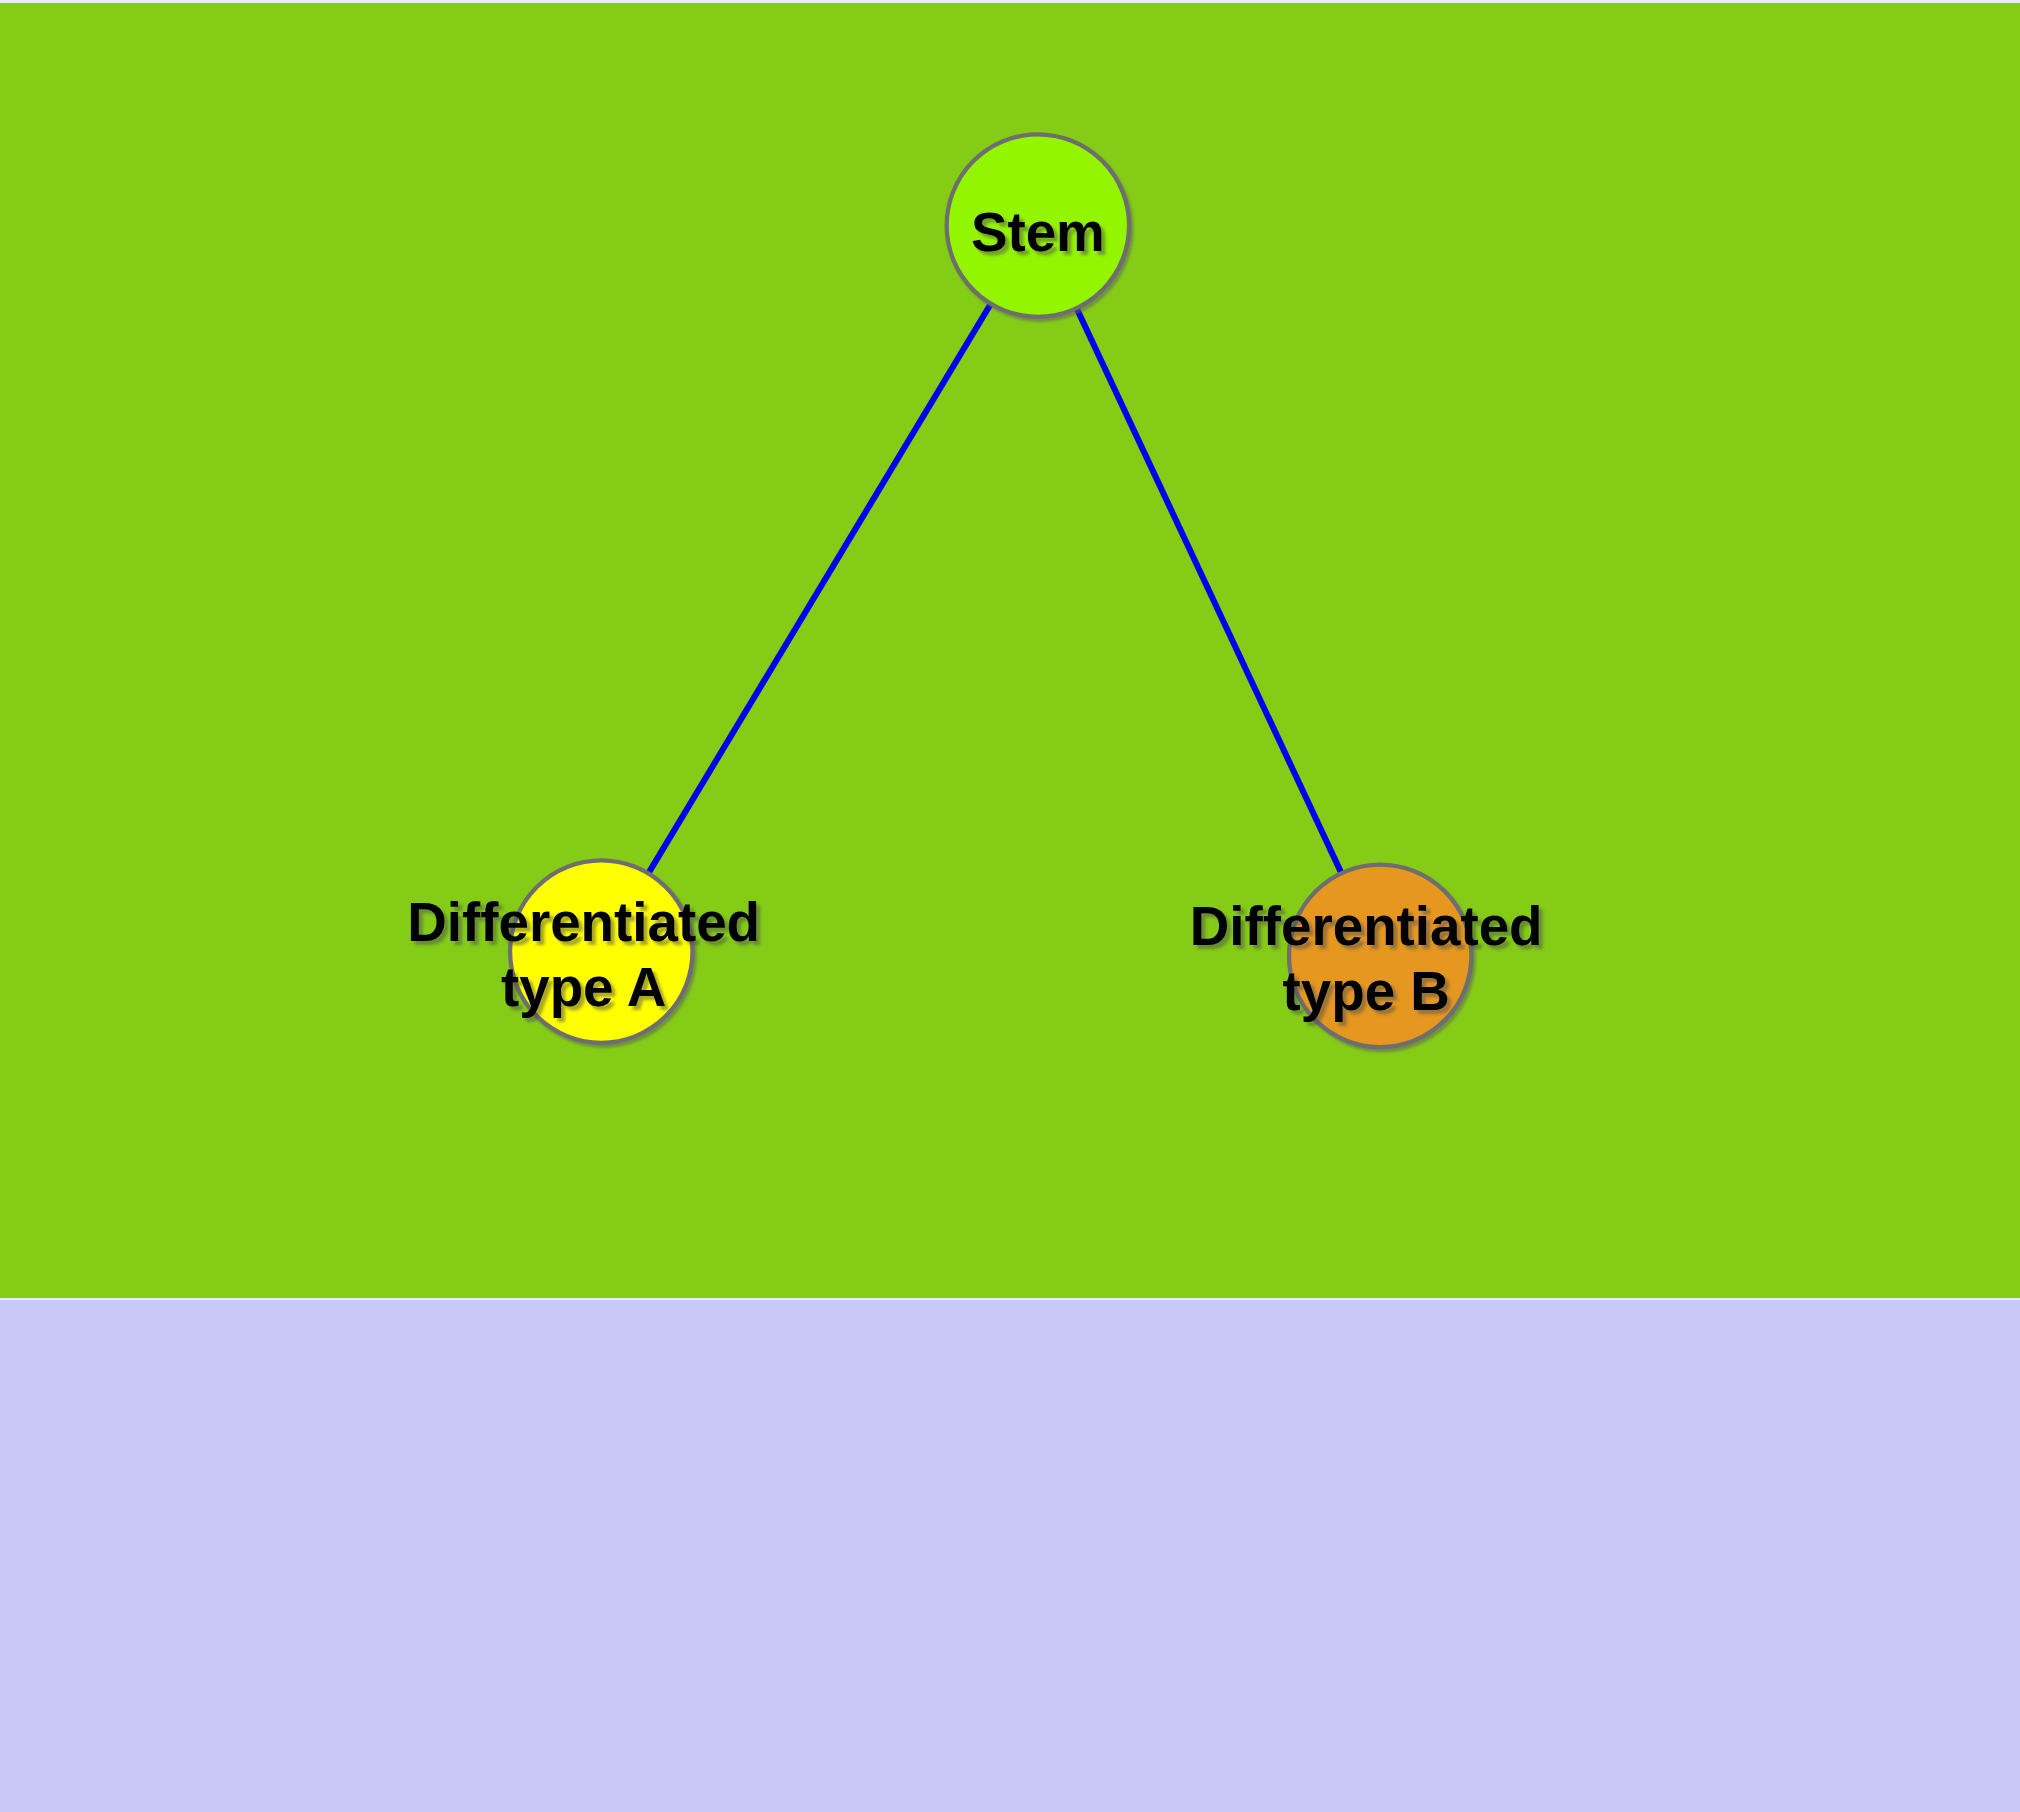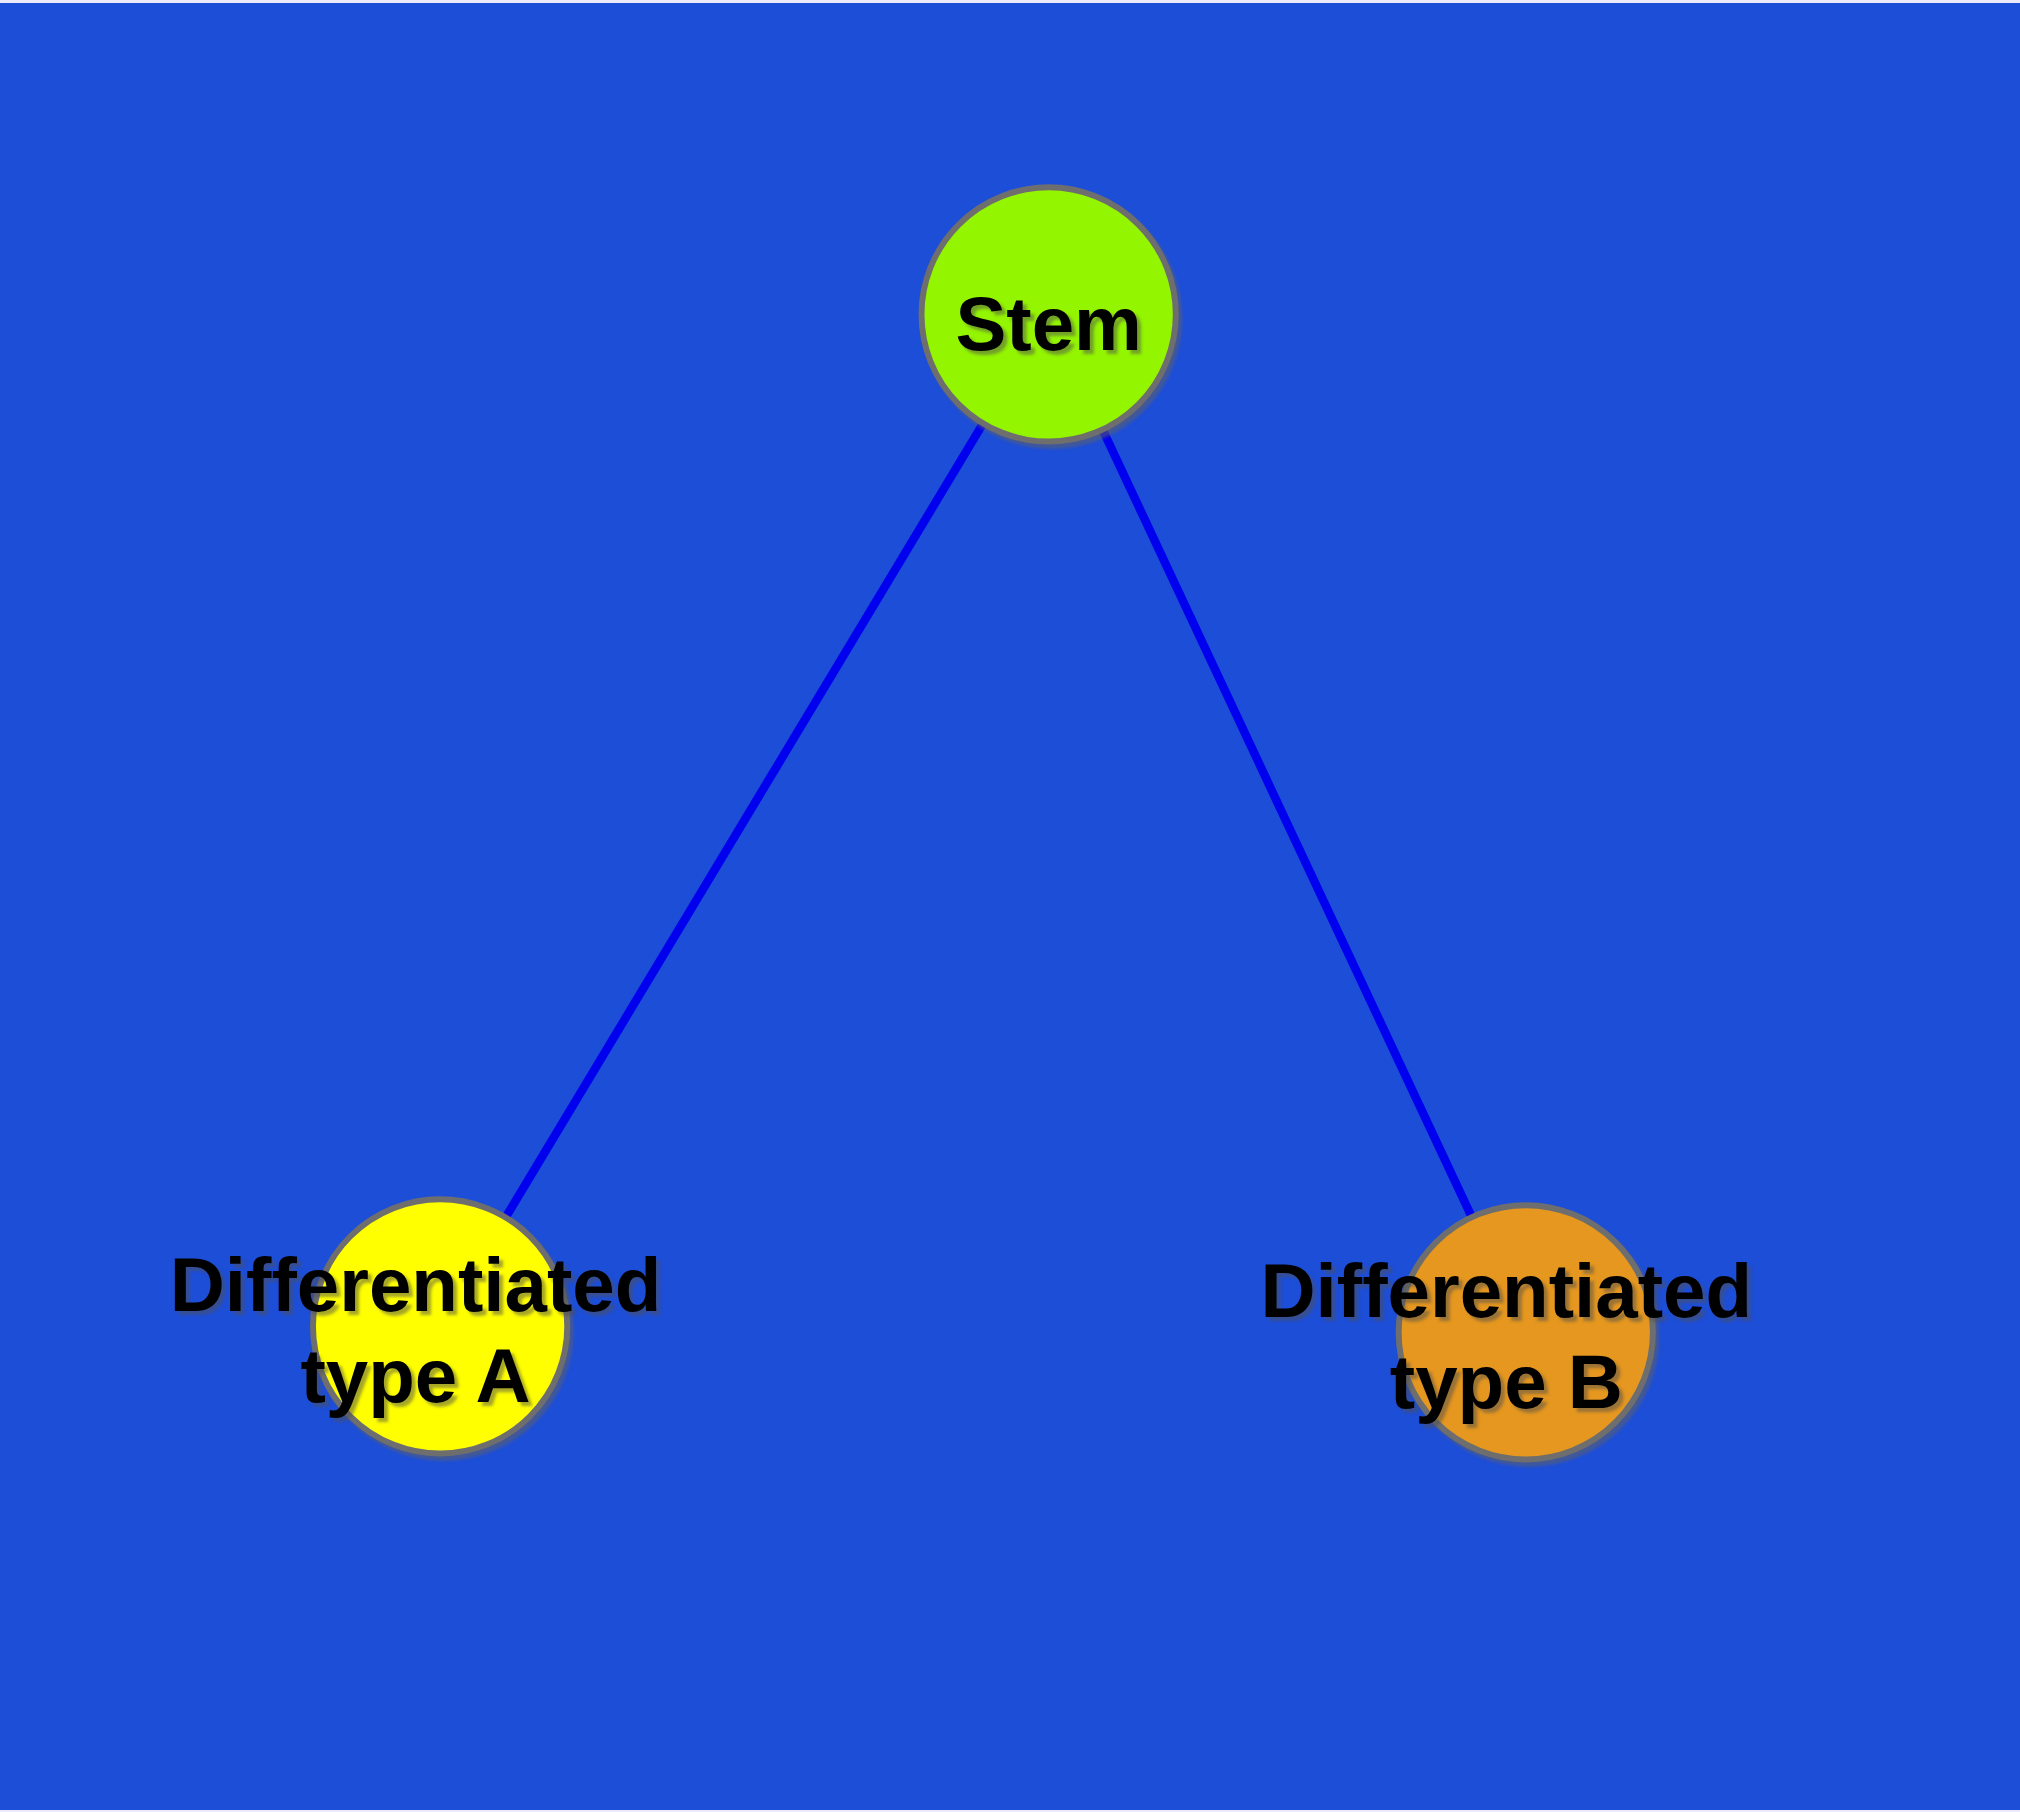--- a/index.html
+++ b/index.html
@@ -1,22 +1,22 @@
 <!DOCTYPE html>
 <html style="font-size:13.6px"><head>
 <meta charset="utf-8">
 <style>
   html, body { margin: 0; padding: 0; }
   body { background: #c9c9f8; }
 
   .canvas {
     position: relative;
     width: 2021px;
-    height: 1812px;
-    background: #1d4ed8;
+    height: 1300px;
+    background: #84cc16;
     overflow: hidden;
   }
 
   .canvas svg { display: block; width: 100%; height: 100%; }
 
   .edge {
     stroke-width: 10px;
     stroke-linecap: butt;
   }
 

